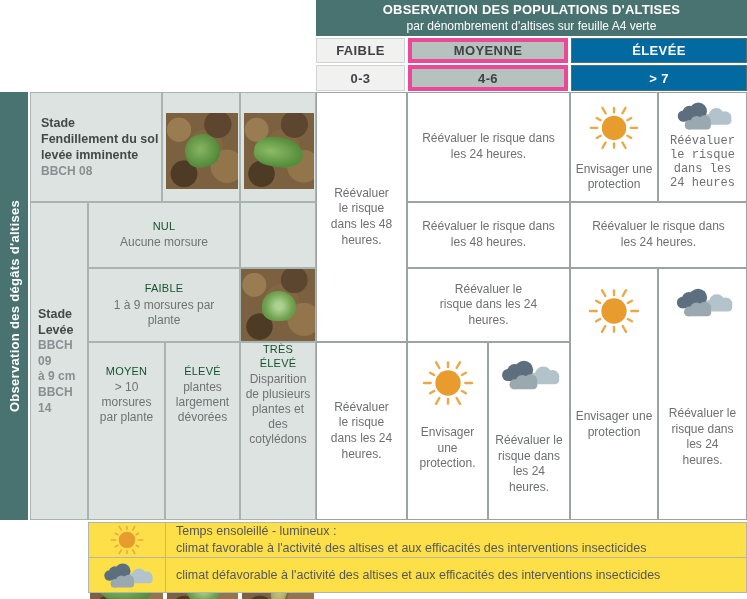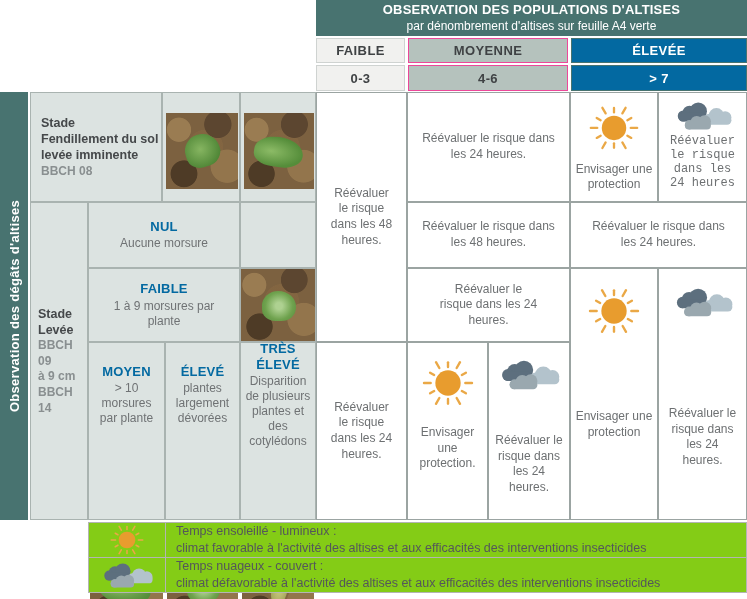--- a/index.html
+++ b/index.html
@@ -10,33 +10,33 @@
   .abs{position:absolute;box-sizing:border-box;}
   .flexc{display:flex;flex-direction:column;align-items:center;justify-content:center;text-align:center;}
 
   
   .teal{background:#487370;color:#fff;}
   .title-block{left:316px;top:0;width:431px;height:36px;line-height:1.25;}
   .title1{font-weight:bold;font-size:13px;letter-spacing:.2px;}
   .title2{font-size:12px;}
   .hcell{height:25px;font-weight:bold;font-size:13px;letter-spacing:.4px;color:#3f4244;}
   .hcell.light{background:#f1f1ef;border:1px solid #cfd3d1;}
-  .hcell.sage{background:#b5c2bd;border:1px solid #ec4899;}
+  .hcell.sage{background:#b5c2bd;border:4px solid #ec4899;}
   .hcell.dark{background:#0369a1;color:#fff;border:1px solid #487370;}
 
   
   .sidebar{left:0;top:92px;width:28px;height:428px;background:#487370;}
   .v-label{
     writing-mode:vertical-rl;transform:rotate(180deg);
     color:#fff;font-weight:bold;font-size:13px;letter-spacing:.3px;white-space:nowrap;
   }
   .lcell{background:#dce3e1;border:1px solid #a9b3b0;}
   .stage-line{font-weight:bold;color:#45484a;font-size:12.5px;line-height:1.3;}
   .bbch{font-weight:bold;color:#898f90;font-size:12px;line-height:1.3;}
-  .dmg-title{font-weight:bold;color:#0369a1;font-size:13px;letter-spacing:.2px;line-height:1.2;}
+  .dmg-title{font-weight:normal;color:#14532d;font-size:11px;letter-spacing:.2px;line-height:1.2;}
   .dmg-desc{color:#6f7274;font-size:12px;line-height:1.25;margin-top:2px;}
 
   
   .photo{
     position:relative;overflow:hidden;
     background:
       radial-gradient(circle at 18% 22%, #9a7c52 0 14%, transparent 15%),
       radial-gradient(circle at 72% 15%, #5c4630 0 16%, transparent 17%),
       radial-gradient(circle at 85% 70%, #93754c 0 20%, transparent 21%),
       radial-gradient(circle at 25% 80%, #4e3b26 0 16%, transparent 17%),
@@ -55,21 +55,21 @@
 
   
   .acell{background:#fff;border:1px solid #9ba4a2;}
   .advice-text{color:#6d7072;font-size:12px;line-height:1.3;}
   .icon-cell{justify-content:flex-start;}
   .gap-sm{margin-top:3px;}
   .gap-md{margin-top:10px;}
   .gap-lg{margin-top:66px;}
 
   
-  .legend-box{left:88px;top:522px;width:659px;height:71px;background:#84cc16;border:1px solid #b3b5b3;}
+  .legend-box{left:88px;top:522px;width:659px;height:71px;background:#fde047;border:1px solid #b3b5b3;}
   .legend-row{position:absolute;left:0;width:657px;display:flex;align-items:center;}
   .legend-icon-cell{width:76px;height:100%;display:flex;align-items:center;justify-content:center;
     border-right:1px solid #b3b5b3;flex:0 0 76px;}
   .legend-text{padding-left:10px;color:#54575a;font-size:12.5px;line-height:1.35;text-align:left;}
   .legend-divider{position:absolute;left:0;top:34px;width:657px;height:1px;background:#b3b5b3;}
 </style>
 </head>
 <body>
 
 <svg width="0" height="0" style="position:absolute" aria-hidden="true">
@@ -258,19 +258,18 @@
       </div>
     </div>
     <div class="legend-divider"></div>
     <div class="legend-row" style="top:35px;height:34px;">
       <div class="legend-icon-cell">
         <svg viewBox="0 0 76 38" width="54" height="27">
             <use href="#clouds-def"></use>
           </svg>
       </div>
       <div class="legend-text">
-        <div>Temps nuageux - couvert :</div>
         <div>climat défavorable à l'activité des altises et aux efficacités des interventions insecticides</div>
       </div>
     </div>
   </div>
 
 </div>
 
 </body></html>

